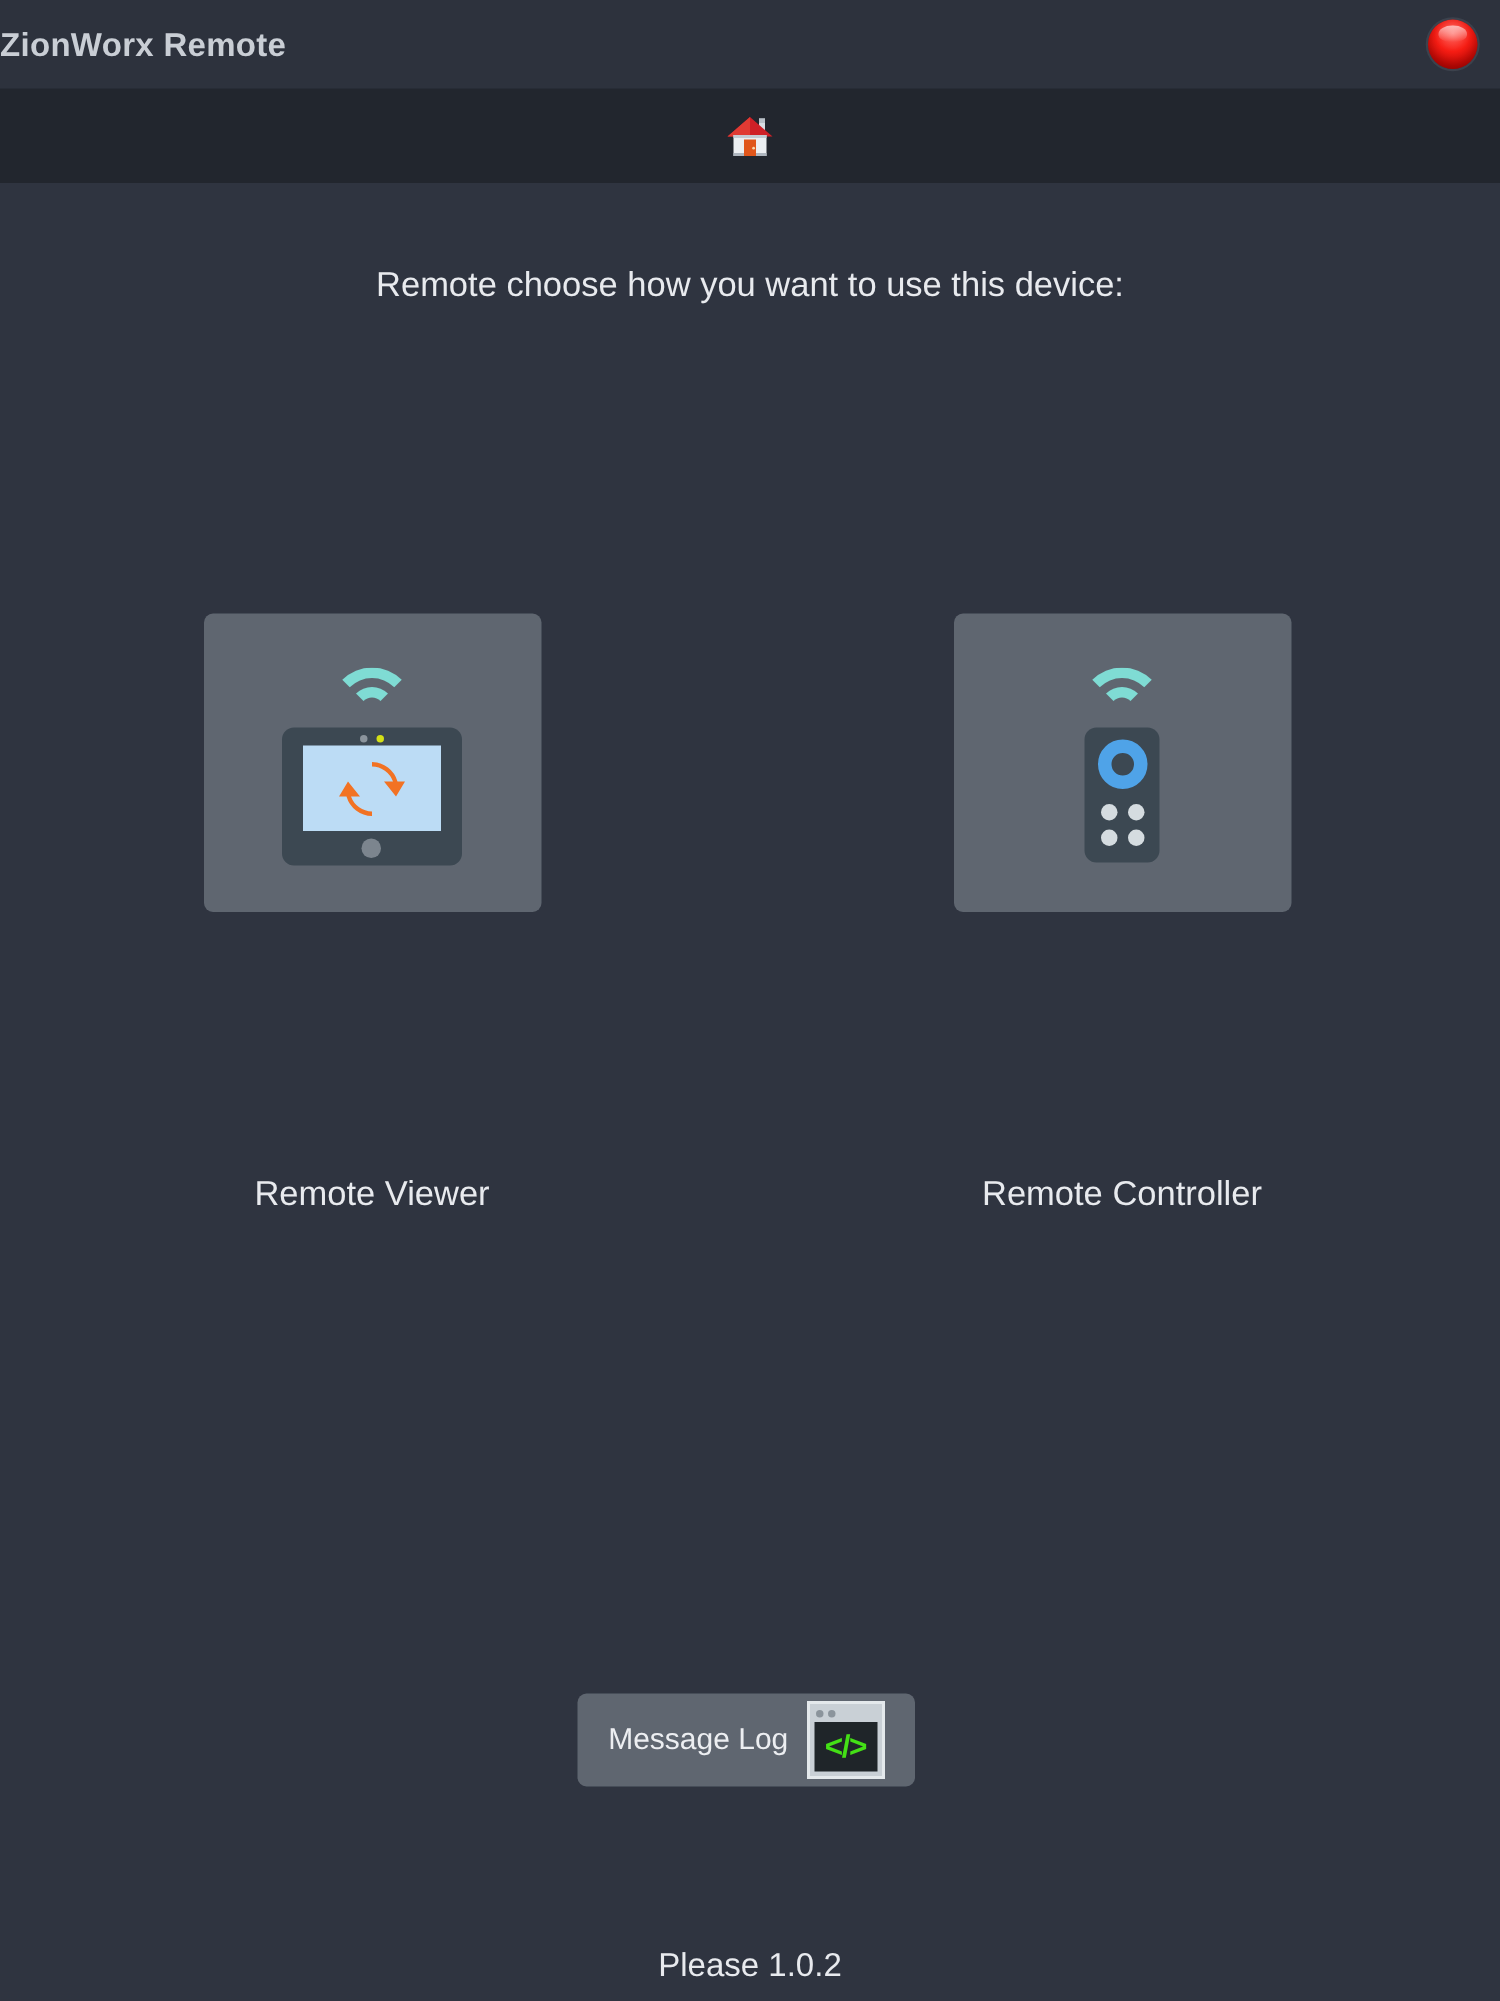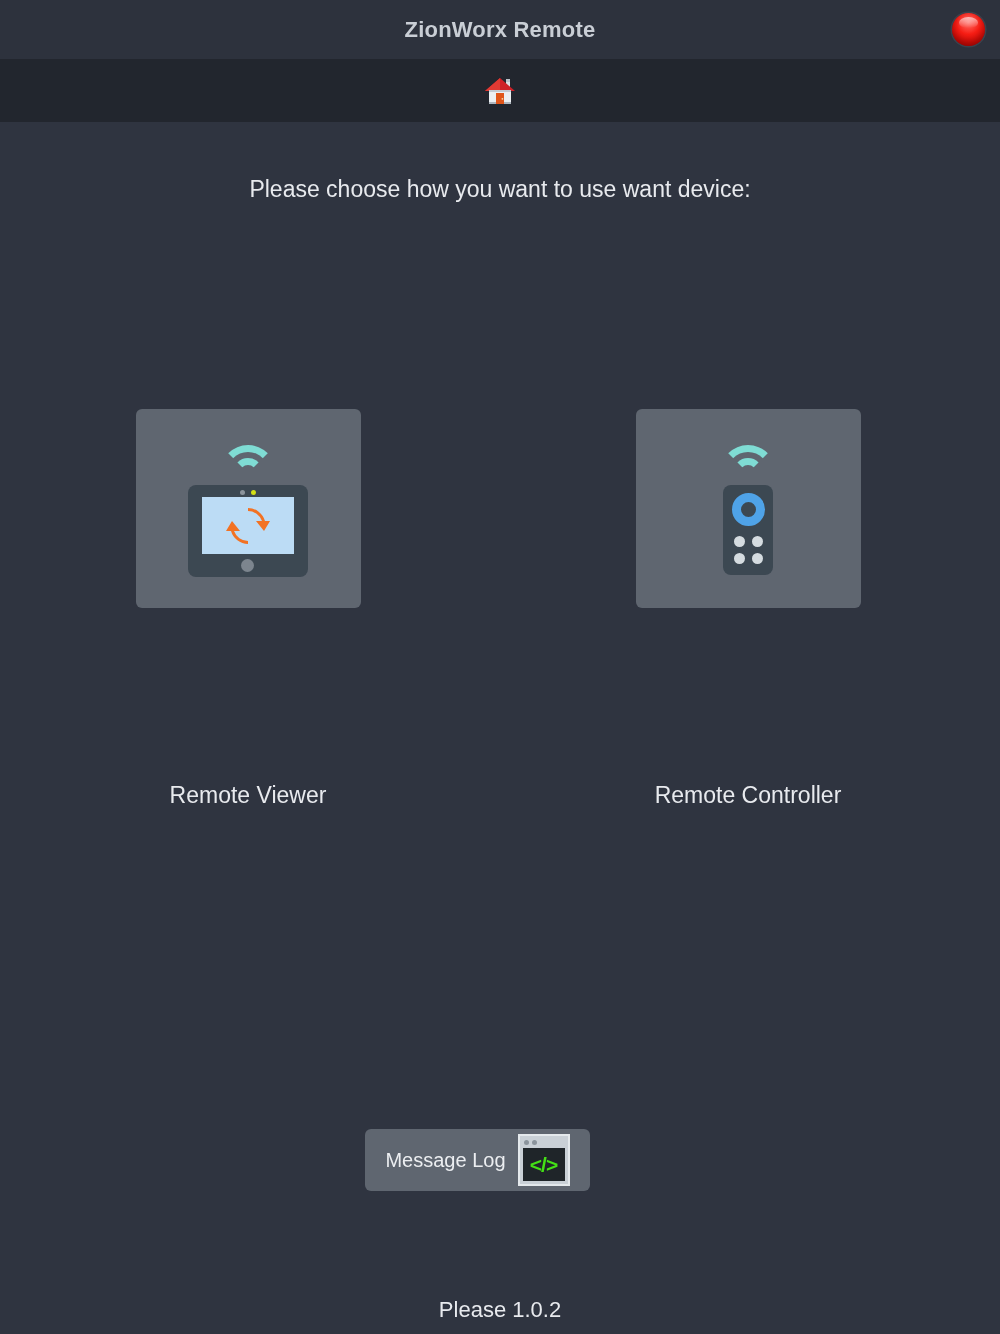--- a/index.html
+++ b/index.html
@@ -8,21 +8,21 @@
     background: #2f3440;
     font-family: "Liberation Sans", sans-serif;
     overflow: hidden;
   }
 
   
   #title-bar {
     position: absolute; left: 0; top: 0;
     width: 1000px; height: 59px;
     background: #2d323d;
-    display: flex; align-items: center; justify-content: center;
+    display: flex; align-items: center; 
   }
   #app-title {
     font-size: 22px; font-weight: bold;
     color: #c9ced5; letter-spacing: .2px;
   }
   #status-led {
     position: absolute; right: 15px; top: 13px;
     width: 33px; height: 33px; border-radius: 50%;
     background: radial-gradient(circle at 50% 28%, #ff6d66 0%, #f71d14 42%, #c90b06 78%, #8e0603 100%);
     box-shadow: 0 0 0 1.5px #3c424d, inset 0 -4px 7px rgba(120,0,0,.55);
@@ -107,21 +107,21 @@
     border: 9px solid #4fa3e8;
   }
   .remote-btn { position: absolute; width: 11px; height: 11px; border-radius: 50%; background: #d5dce0; }
   #remote-btn-1 { left: 11px; top: 51px; }
   #remote-btn-2 { left: 29px; top: 51px; }
   #remote-btn-3 { left: 11px; top: 68px; }
   #remote-btn-4 { left: 29px; top: 68px; }
 
   
   #message-log-button {
-    position: absolute; left: 365px; top: 1007px;
+    position: absolute; left: 385px; top: 1007px;
     width: 225px; height: 62px; background: #5f6670; border-radius: 6px;
     display: flex; align-items: center; justify-content: center; gap: 12px;
     cursor: pointer;
   }
   #message-log-label { font-size: 20px; color: #eceef1; }
   #code-window {
     width: 52px; height: 52px; background: #c9d0d6;
     border: 2px solid #e4e9ec; position: relative; flex: none;
   }
   #code-titlebar { position: absolute; left: 0; top: 0; width: 100%; height: 11px; background: #c9d0d6; }
@@ -160,21 +160,21 @@
       <rect x="9" y="19" width="22" height="2" fill="#c4cbd3"></rect>
       <rect x="9" y="31" width="22" height="2" fill="#aeb6bf"></rect>
       <rect x="16" y="22" width="8" height="11" fill="#e0561b"></rect>
       <circle cx="22.4" cy="27.8" r="0.9" fill="#f7d9b0"></circle>
     </svg>
   </div>
 </div>
 
 <div id="content">
 
-  <div id="prompt-text">Please choose how you want to use want device:</div>
+  <div id="prompt-text">Remote choose how you want to use this device:</div>
 
   <div class="choice" id="choice-controller">
     <div class="tile">
       <div id="controller-icon">
 
         <div class="wifi" id="controller-wifi">
           <div class="arc arc-big"></div>
           <div class="arc arc-small"></div>
         </div>
 

